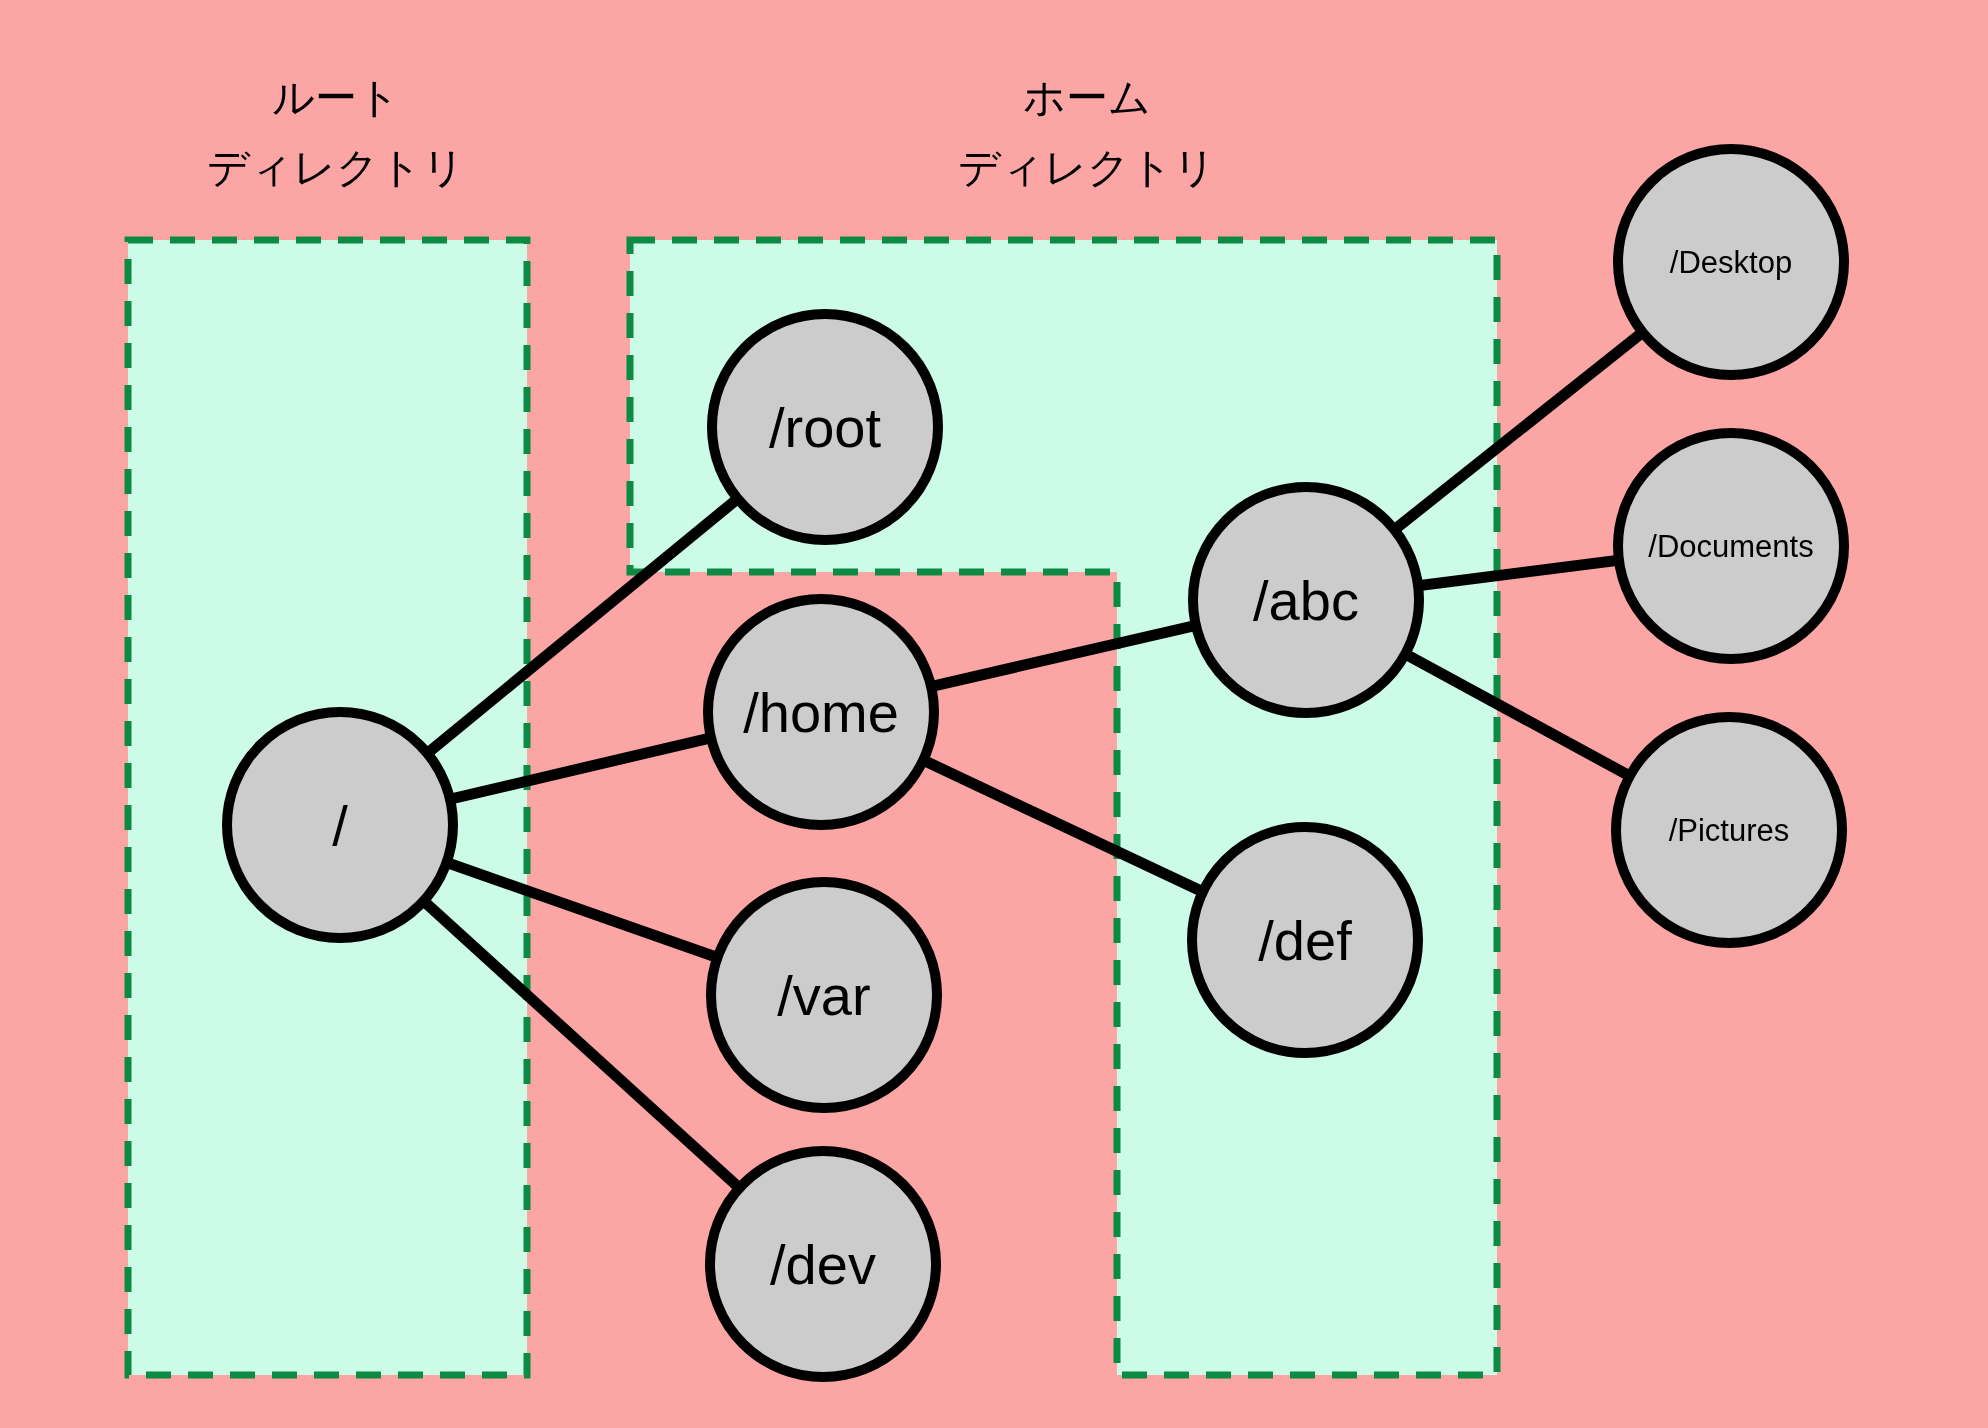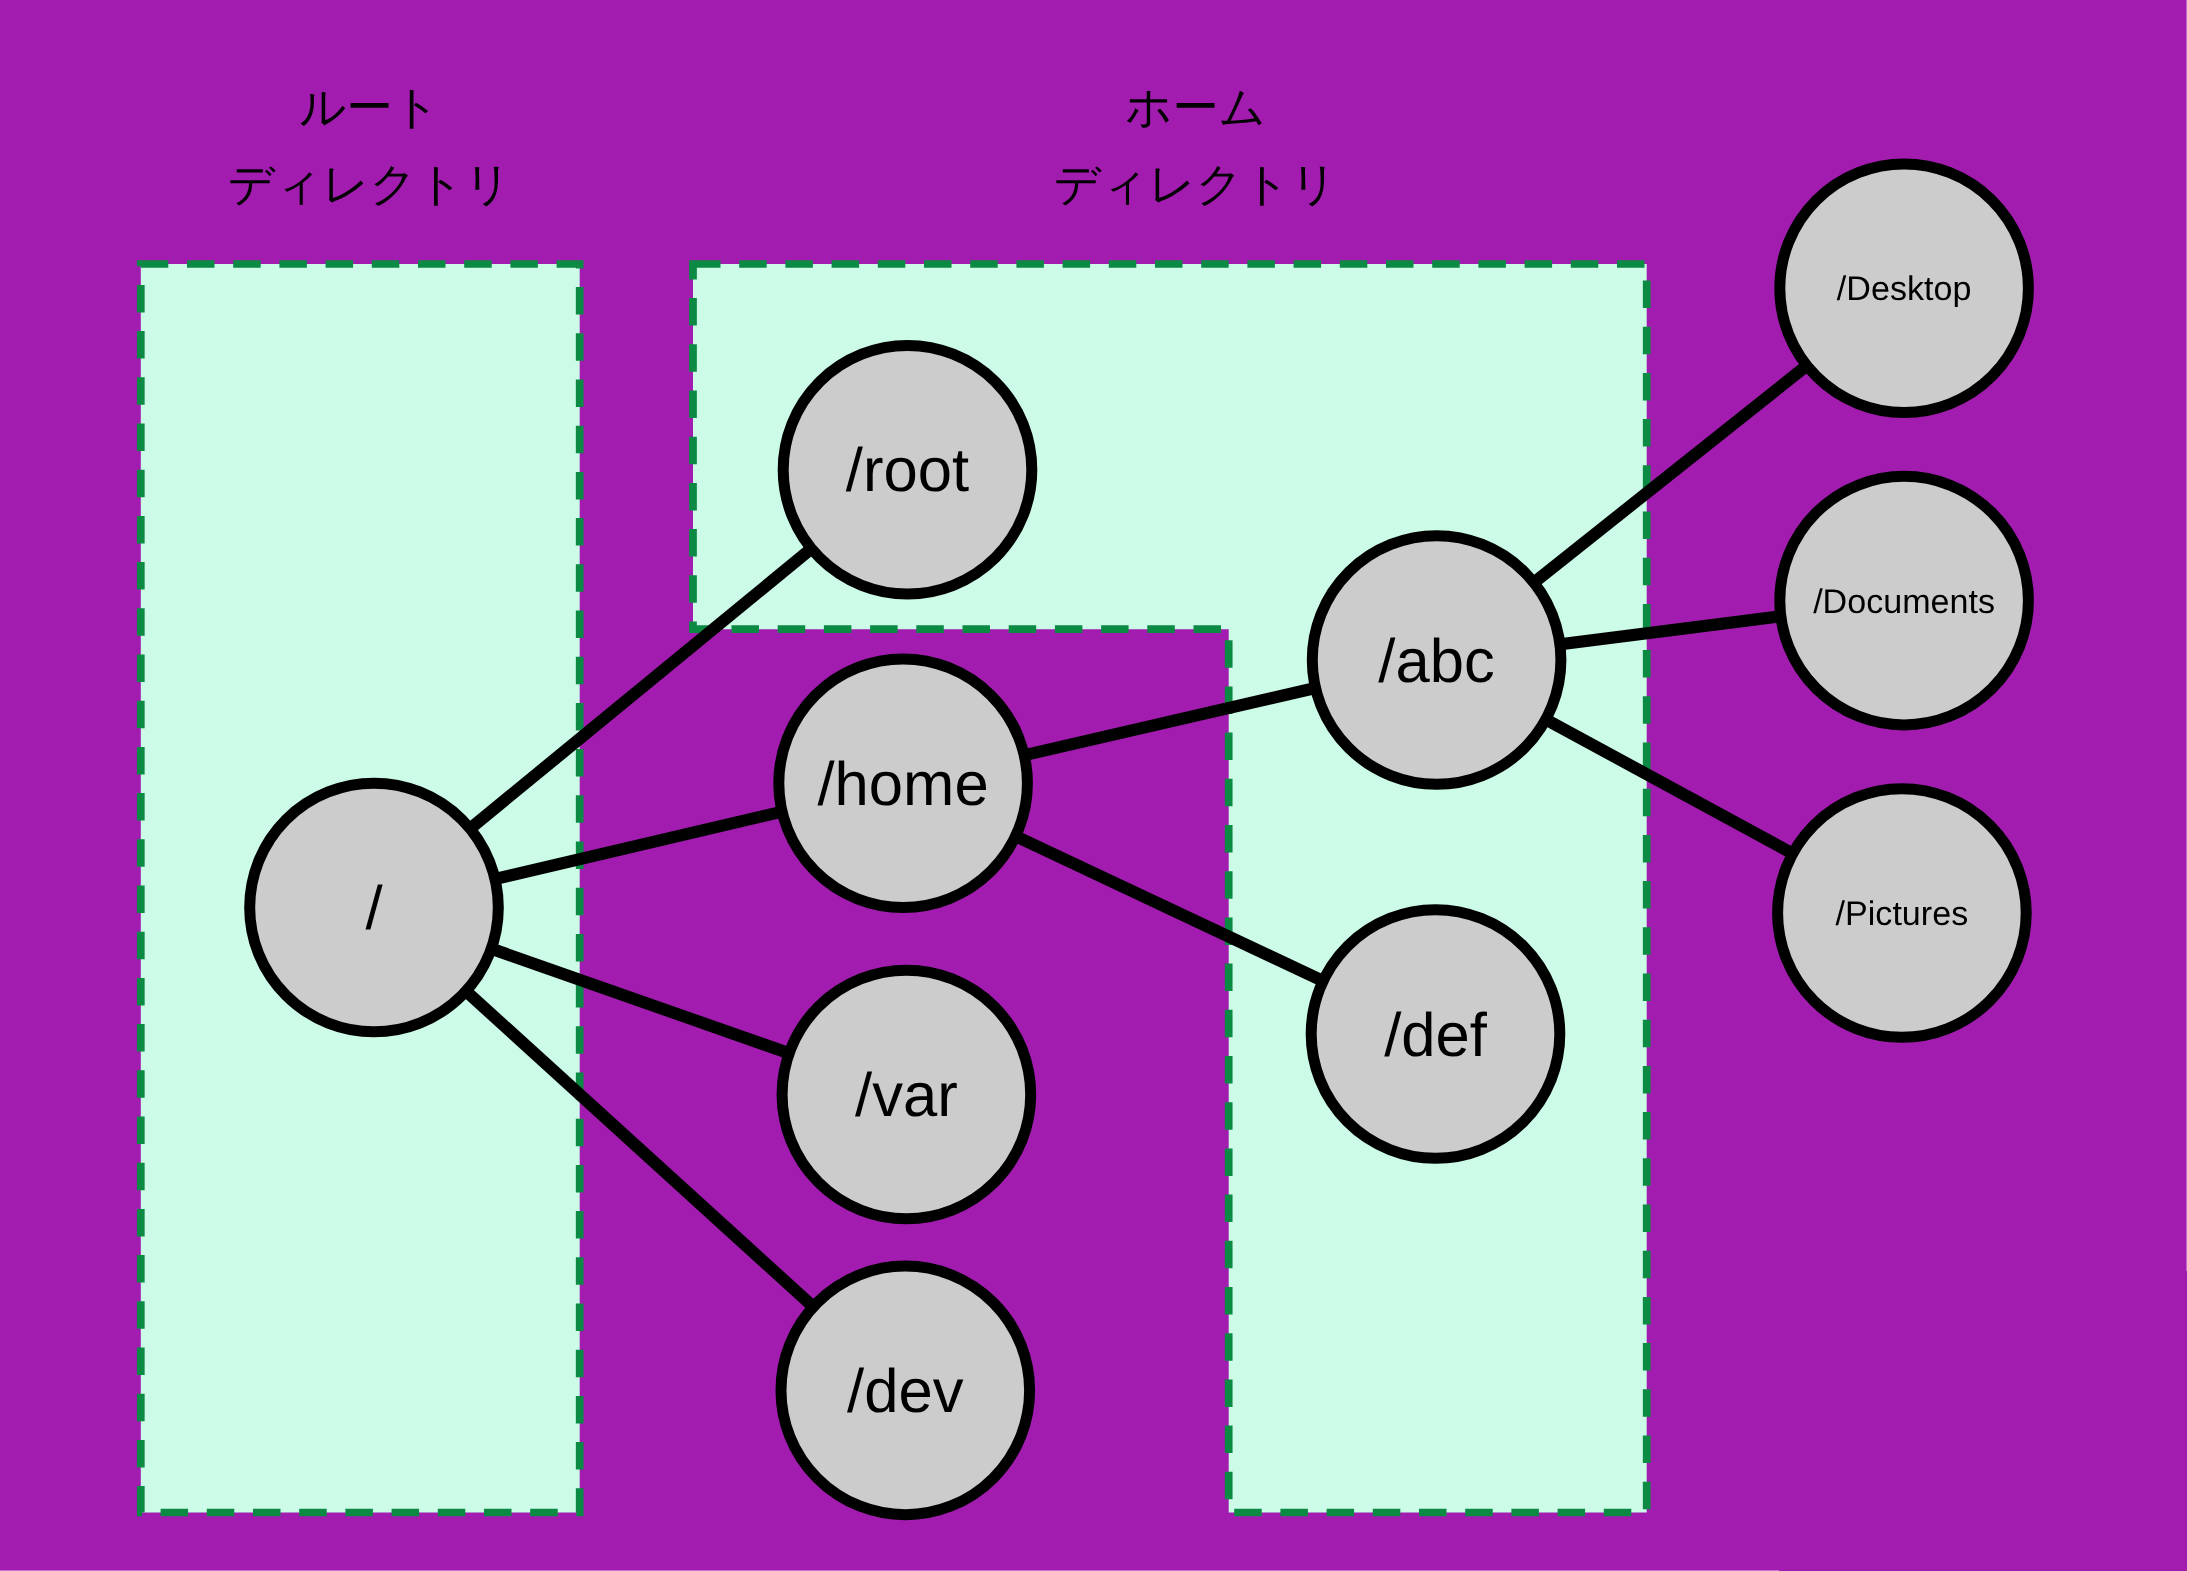--- a/index.html
+++ b/index.html
@@ -8,21 +8,21 @@
     background: #ffffff;
     width: 1988px;
     height: 1428px;
     overflow: hidden;
     font-family: "Liberation Sans", "DejaVu Sans", sans-serif;
   }
   #stage {
     position: relative;
     width: 1988px;
     height: 1428px;
-    background: #a21caf;
+    background: #fca5a5;
   }
   svg { display: block; }
   .jp-label {
     font-family: "Liberation Sans", "DejaVu Sans", sans-serif;
     font-weight: 400;
   }
   .node-label {
     font-family: "Liberation Sans", "DejaVu Sans", sans-serif;
     font-weight: 400;
   }

